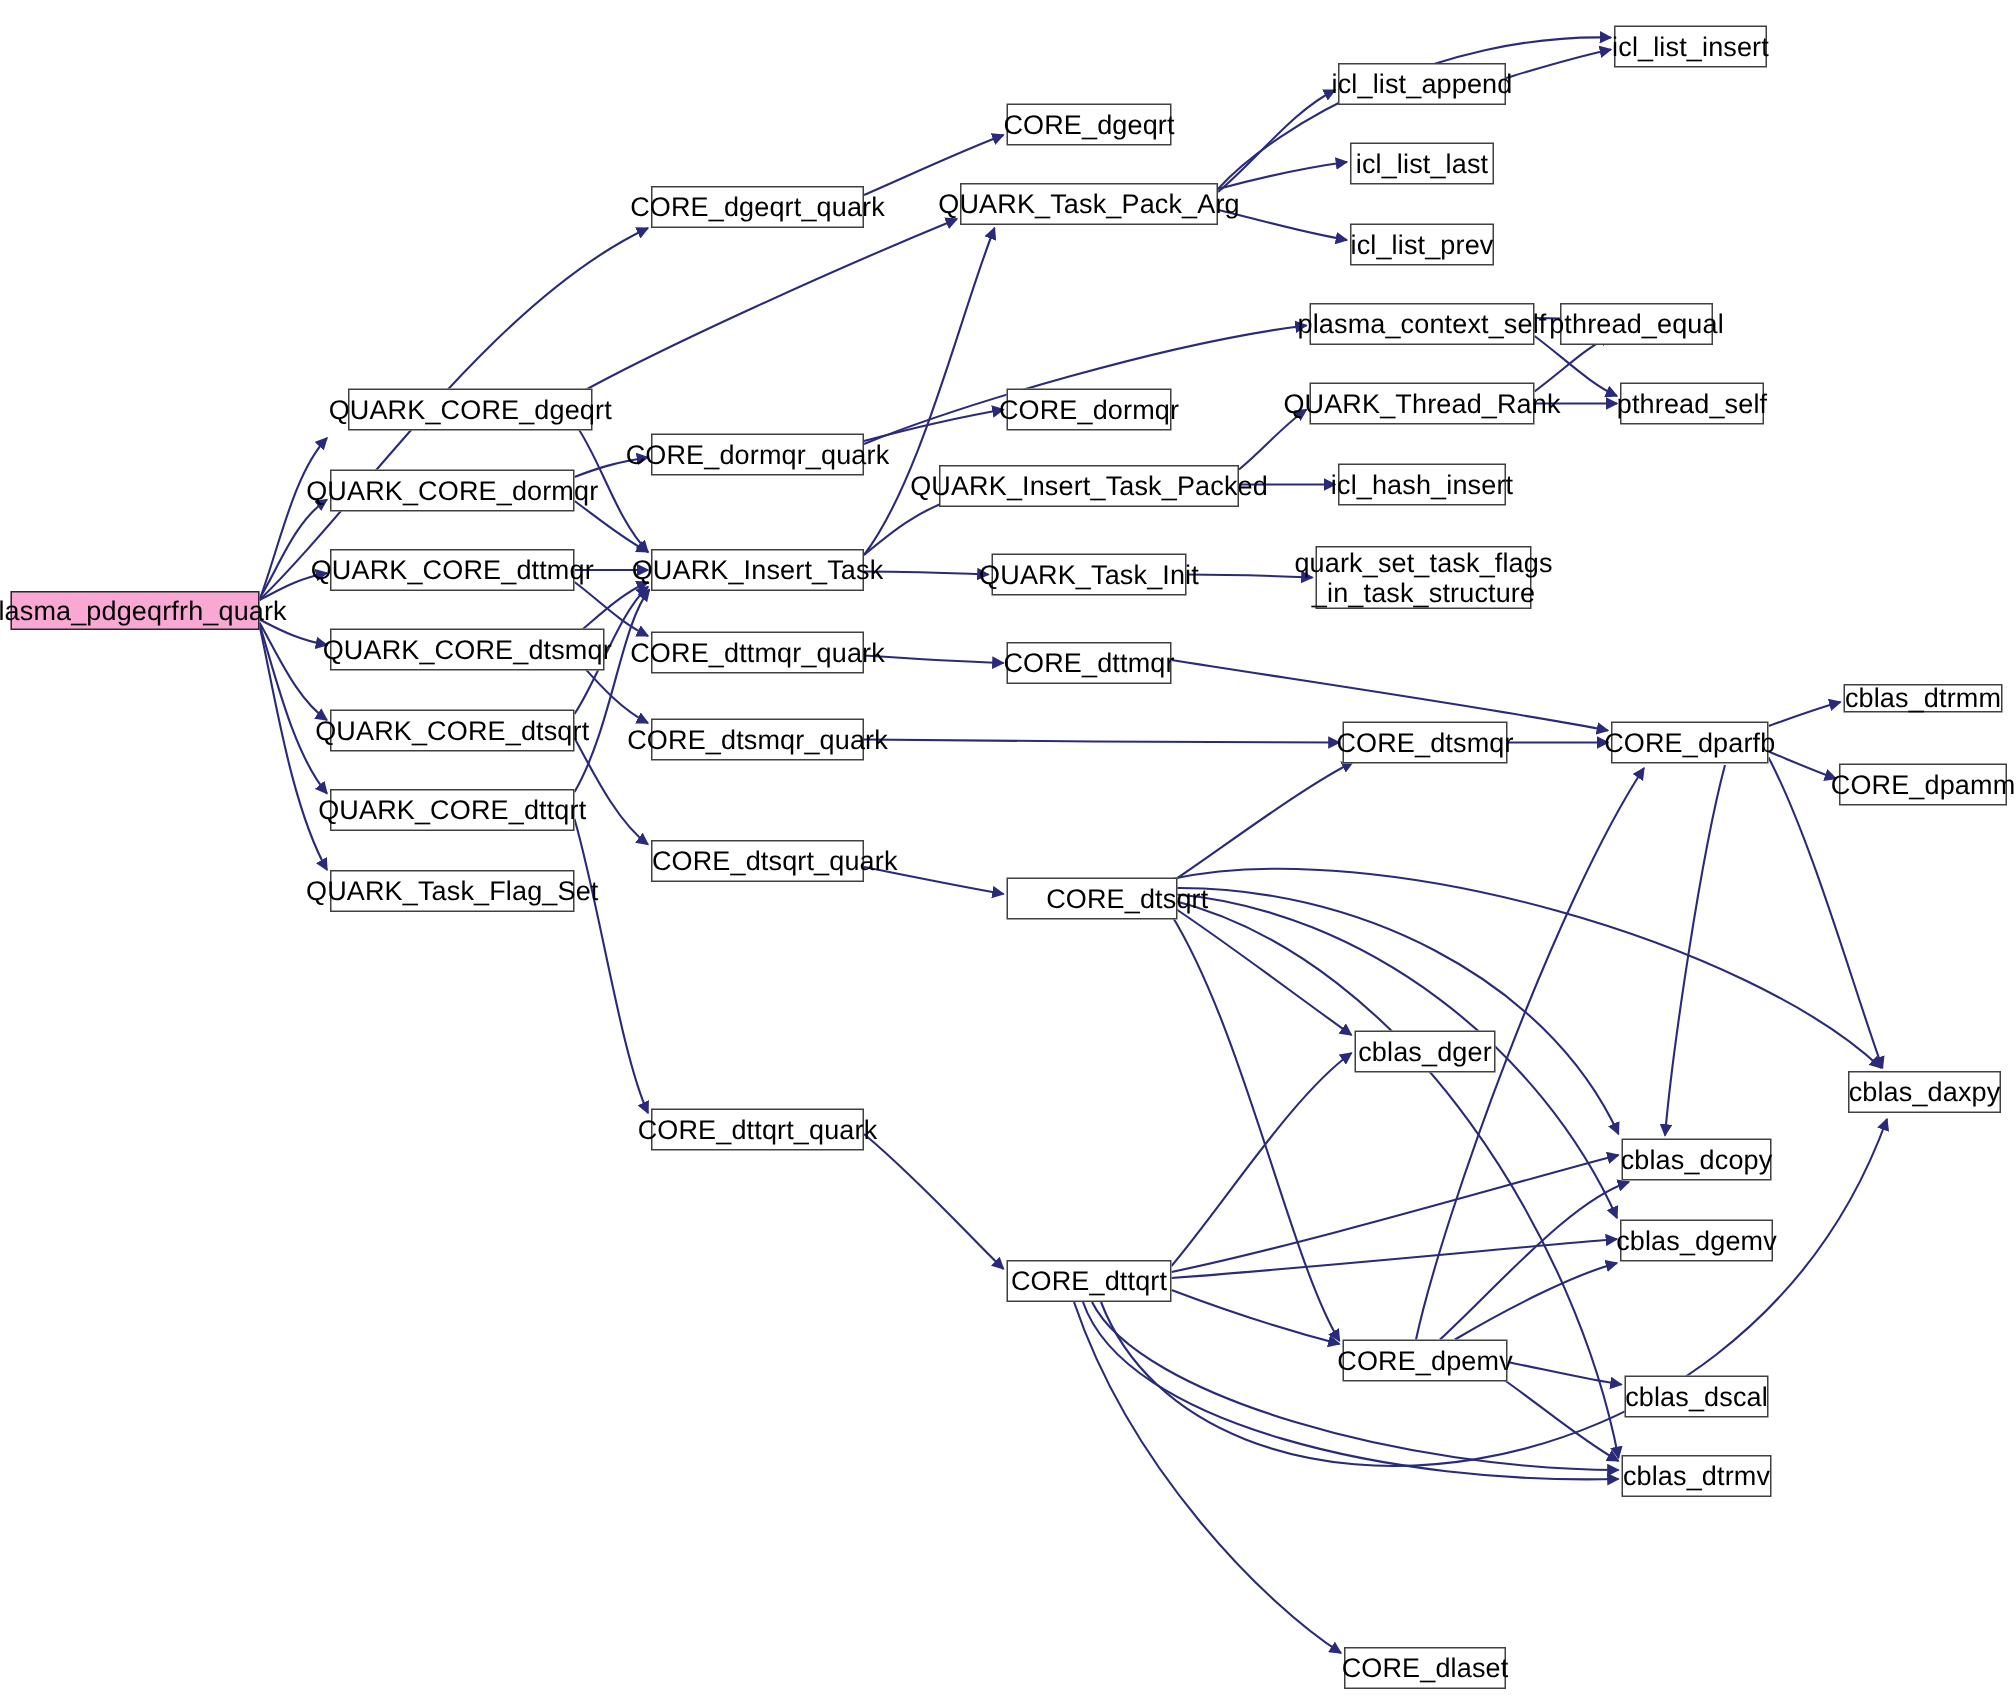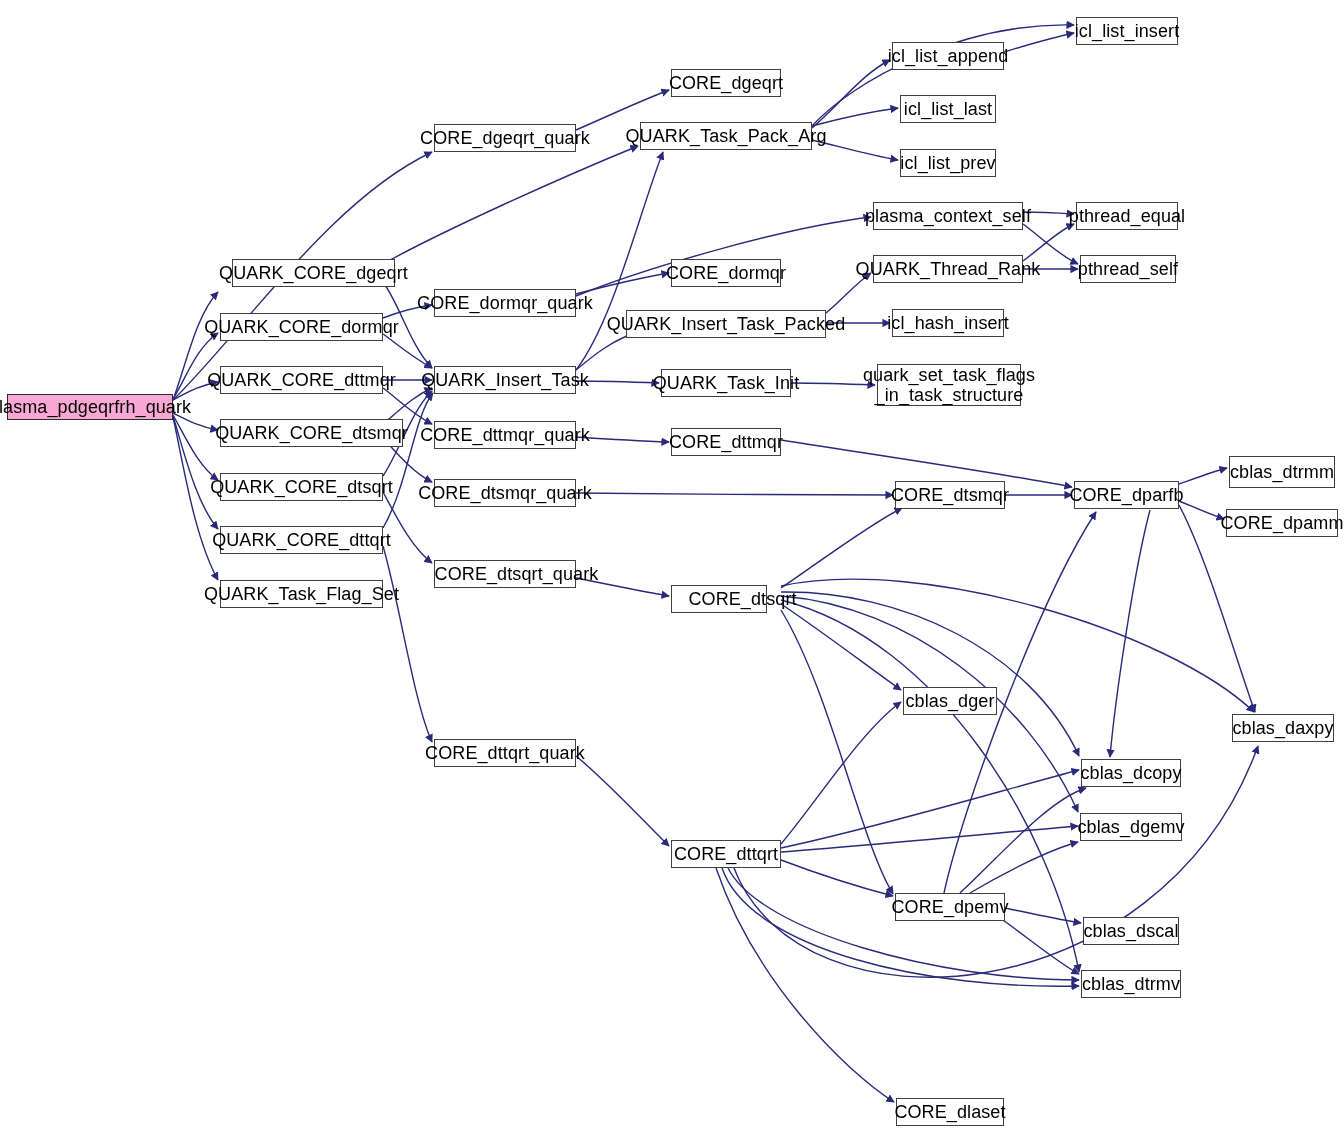--- a/index.html
+++ b/index.html
@@ -137,39 +137,39 @@
       <div class="node" style="left: 434px; top: 421px; width: 142px; height: 28px;"><span class="lbl">CORE_dttmqr_quark</span></div>
       <div class="node" style="left: 434px; top: 479px; width: 142px; height: 28px;"><span class="lbl">CORE_dtsmqr_quark</span></div>
       <div class="node" style="left: 434px; top: 560px; width: 142px; height: 28px; padding-left: 23px;"><span class="lbl">CORE_dtsqrt_quark</span></div>
       <div class="node" style="left: 434px; top: 739px; width: 142px; height: 28px;"><span class="lbl">CORE_dttqrt_quark</span></div>
       <div class="node" style="left: 671px; top: 69px; width: 110px; height: 28px;"><span class="lbl">CORE_dgeqrt</span></div>
       <div class="node" style="left: 640px; top: 122px; width: 172px; height: 28px;"><span class="lbl">QUARK_Task_Pack_Arg</span></div>
       <div class="node" style="left: 671px; top: 259px; width: 110px; height: 28px;"><span class="lbl">CORE_dormqr</span></div>
       <div class="node" style="left: 626px; top: 310px; width: 200px; height: 28px;"><span class="lbl">QUARK_Insert_Task_Packed</span></div>
       <div class="node" style="left: 661px; top: 369px; width: 130px; height: 28px;"><span class="lbl">QUARK_Task_Init</span></div>
       <div class="node" style="left: 671px; top: 428px; width: 110px; height: 28px;"><span class="lbl">CORE_dttmqr</span></div>
-      <div class="node" style="left: 671px; top: 585px; width: 96px; height: 28px; padding-left: 47px;"><span class="lbl">CORE_dtsqrt</span></div>
+      <div class="node" style="left: 671px; top: 585px; width: 114px; height: 28px; padding-left: 47px;"><span class="lbl">CORE_dtsqrt</span></div>
       <div class="node" style="left: 671px; top: 840px; width: 110px; height: 28px;"><span class="lbl">CORE_dttqrt</span></div>
       <div class="node" style="left: 896px; top: 1098px; width: 108px; height: 28px;"><span class="lbl">CORE_dlaset</span></div>
       <div class="node" style="left: 892px; top: 42px; width: 112px; height: 28px;"><span class="lbl">icl_list_append</span></div>
       <div class="node" style="left: 900px; top: 95px; width: 96px; height: 28px;"><span class="lbl">icl_list_last</span></div>
       <div class="node" style="left: 900px; top: 149px; width: 96px; height: 28px;"><span class="lbl">icl_list_prev</span></div>
       <div class="node" style="left: 873px; top: 202px; width: 150px; height: 28px;"><span class="lbl">plasma_context_self</span></div>
       <div class="node" style="left: 873px; top: 255px; width: 150px; height: 28px;"><span class="lbl">QUARK_Thread_Rank</span></div>
       <div class="node" style="left: 892px; top: 309px; width: 112px; height: 28px;"><span class="lbl">icl_hash_insert</span></div>
       <div class="node" style="left: 877px; top: 364px; width: 144px; height: 42px;"><span class="lbl">quark_set_task_flags
 _in_task_structure</span></div>
       <div class="node" style="left: 895px; top: 481px; width: 110px; height: 28px;"><span class="lbl">CORE_dtsmqr</span></div>
       <div class="node" style="left: 903px; top: 687px; width: 94px; height: 28px;"><span class="lbl">cblas_dger</span></div>
       <div class="node" style="left: 895px; top: 893px; width: 110px; height: 28px;"><span class="lbl">CORE_dpemv</span></div>
       <div class="node" style="left: 1076px; top: 17px; width: 102px; height: 28px;"><span class="lbl">icl_list_insert</span></div>
-      <div class="node" style="left: 1076px; top: 202px; width: 102px; height: 28px;"><span class="lbl">pthread_equal</span></div>
+      <div class="node" style="left: 1040px; top: 202px; width: 102px; height: 28px;"><span class="lbl">pthread_equal</span></div>
       <div class="node" style="left: 1080px; top: 255px; width: 96px; height: 28px;"><span class="lbl">pthread_self</span></div>
       <div class="node" style="left: 1074px; top: 481px; width: 105px; height: 28px;"><span class="lbl">CORE_dparfb</span></div>
       <div class="node" style="left: 1081px; top: 759px; width: 100px; height: 28px;"><span class="lbl">cblas_dcopy</span></div>
       <div class="node" style="left: 1080px; top: 813px; width: 102px; height: 28px;"><span class="lbl">cblas_dgemv</span></div>
       <div class="node" style="left: 1083px; top: 917px; width: 96px; height: 28px;"><span class="lbl">cblas_dscal</span></div>
       <div class="node" style="left: 1081px; top: 970px; width: 100px; height: 28px;"><span class="lbl">cblas_dtrmv</span></div>
-      <div class="node" style="left: 1229px; top: 456px; width: 106px; height: 32px; text-align: center;"><span class="lbl">cblas_dtrmm</span></div>
+      <div class="node" style="left: 1229px; top: 456px; width: 106px; height: 19px; text-align: center;"><span class="lbl">cblas_dtrmm</span></div>
       <div class="node" style="left: 1226px; top: 509px; width: 112px; height: 28px;"><span class="lbl">CORE_dpamm</span></div>
       <div class="node" style="left: 1232px; top: 714px; width: 102px; height: 28px;"><span class="lbl">cblas_daxpy</span></div>
     </div>
 </div>
 
 </body></html>

